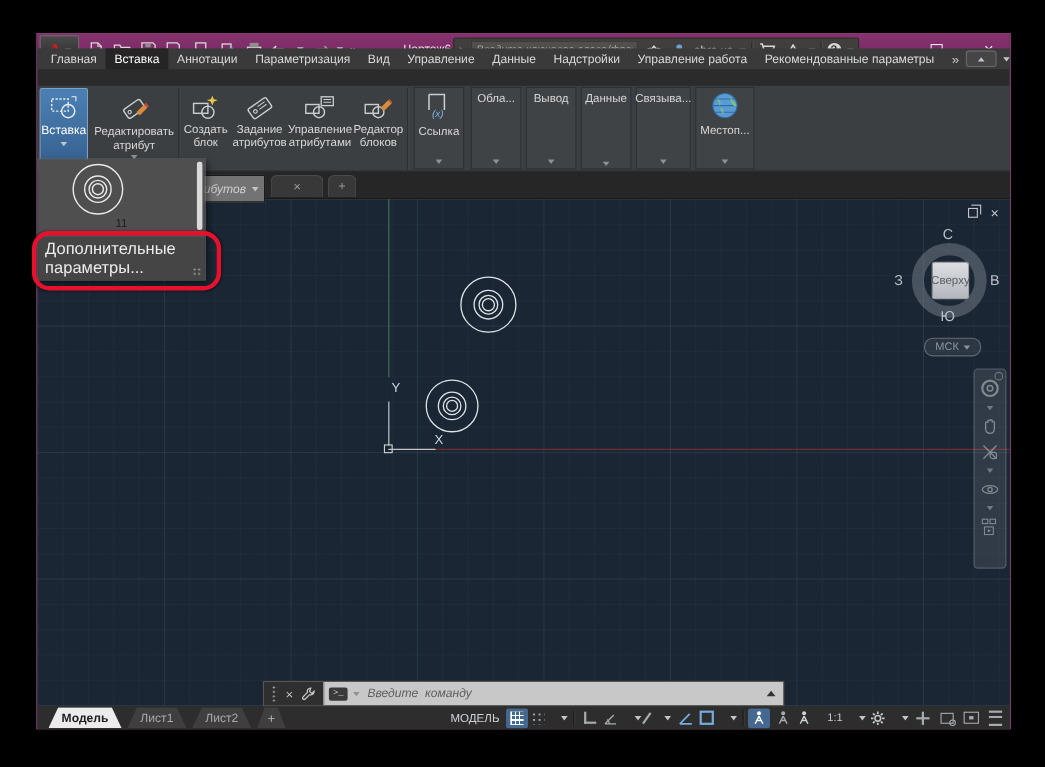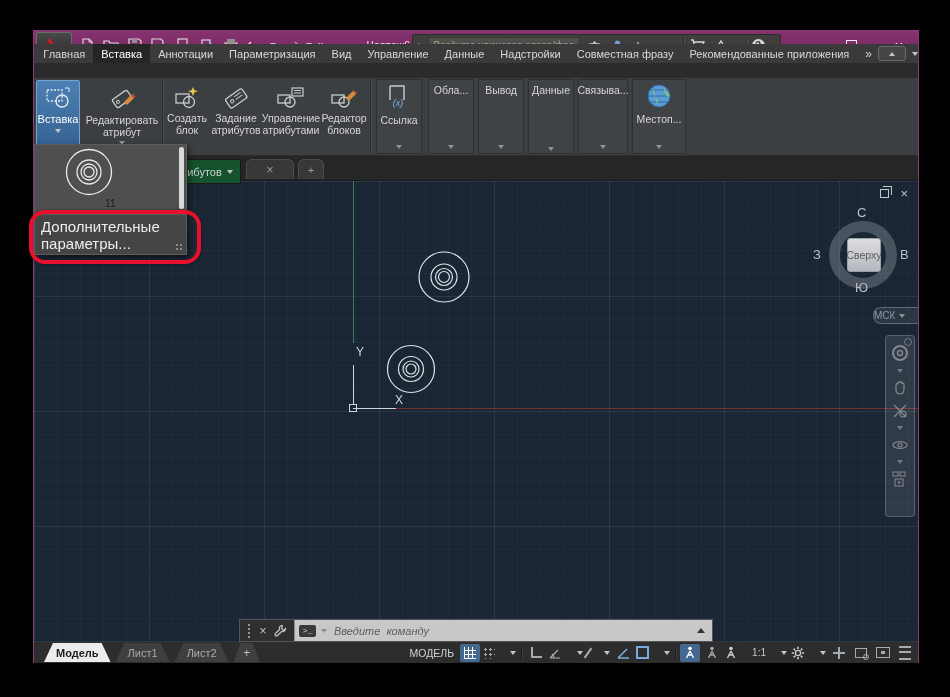--- a/index.html
+++ b/index.html
@@ -76,43 +76,43 @@
   .vpc-rest{width:7px;height:7px;border:1px solid #c2c7cc;box-shadow:2px -2px 0 -0px #1b2634,3px -3px 0 -0px #c2c7cc;}
   
   .vc-ring{position:absolute;left:795px;top:40px;width:68px;height:68px;border:11px solid rgba(150,158,165,.38);
            border-radius:50%;box-sizing:border-box;cursor:pointer;}
   .vc-face{position:absolute;left:813px;top:57px;width:34px;height:34px;border-radius:3px;
            background:linear-gradient(#dcdee2,#b4b8be);color:#5a5e63;font-size:10.5px;display:flex;align-items:center;
            justify-content:center;cursor:pointer;border:1px solid #9aa0a6;box-sizing:border-box;}
   .vc-lbl{position:absolute;color:#b9c0c6;font-size:13px;cursor:pointer;}
   .vc-ucs{position:absolute;left:806px;top:126px;width:50px;height:15px;border:1px solid rgba(150,158,165,.5);
           background:rgba(75,85,95,.35);border-radius:8px;color:#8d969e;font-size:10px;display:flex;align-items:center;
-          justify-content:flex-start;gap:4px;cursor:pointer;margin-left:33px;}
+          justify-content:center;gap:4px;cursor:pointer;}
   
   .navbar{position:absolute;left:851px;top:154px;width:30px;height:182px;background:rgba(150,156,162,.18);
           border:1px solid rgba(185,190,195,.28);border-radius:4px;box-sizing:border-box;
           display:flex;flex-direction:column;align-items:center;padding-top:8px;gap:7px;}
   .navbar svg{opacity:.5;}
   .nv-close{position:absolute;right:2px;top:2px;width:6px;height:6px;border:1px solid rgba(200,205,210,.4);border-radius:50%;}
   
   .gallery{position:absolute;left:0;top:113px;width:153px;z-index:30;border:1px solid #5c5c5c;box-sizing:border-box;
            box-shadow:2px 3px 6px rgba(0,0,0,.5);}
   .gal-prev{position:relative;height:69px;background:#4f4f4f;cursor:pointer;}
   .gal-name{position:absolute;left:0;top:52px;width:100%;text-align:center;color:#1d1d1d;font-size:10.5px;}
   .gal-scroll{position:absolute;right:2px;top:2px;width:5px;height:62px;background:#d9d9d9;border-radius:2px;}
   .gal-more{position:relative;height:40px;background:#454545;border-top:1px solid #5a5a5a;display:flex;align-items:center;
             padding-left:6px;color:#ececec;font-size:15px;cursor:pointer;box-sizing:border-box;}
   .gal-grip{position:absolute;right:3px;bottom:3px;width:8px;height:8px;
             background-image:radial-gradient(#8a8a8a 1px,transparent 1px);background-size:4px 4px;}
   .red-annot{position:absolute;left:-5px;top:179px;width:164px;height:46px;border:4px solid #e8112d;border-radius:16px;
              z-index:40;pointer-events:none;box-shadow:0 0 2px rgba(0,0,0,.6);}
   
-  .overflow-btn{position:absolute;left:145px;top:128px;width:62px;height:25px;background:#14532d;border:1px solid #1a1a1a;
+  .overflow-btn{position:absolute;left:145px;top:128px;width:62px;height:25px;background:#737373;border:1px solid #1a1a1a;
                 box-sizing:border-box;color:#cfcfcf;font-size:11px;display:flex;align-items:center;justify-content:center;
-                gap:5px;z-index:10;cursor:pointer;}
+                gap:5px;z-index:10;cursor:pointer;font-style:italic;}
   
   .cmdbar{position:absolute;left:205px;top:588px;width:474px;height:23px;display:flex;z-index:20;
           border:1px solid #555;box-sizing:border-box;background:#2f2f2f;}
   .cmd-left{width:54px;display:flex;align-items:center;justify-content:space-evenly;background:#2f2f2f;}
   .cmd-dots{width:5px;height:15px;background-image:radial-gradient(#9a9a9a 1px,transparent 1px);background-size:4px 4px;}
   .cmd-x{color:#c4c4c4;font-size:12px;cursor:pointer;}
   .cmd-input-wrap{flex:1;background:#c8c8c8;border-left:1px solid #8f8f8f;display:flex;align-items:center;padding:0 4px;gap:5px;}
   .cmd-pic{width:17px;height:12px;background:#3a3a3a;border-radius:2px;color:#ddd;font-size:8px;display:flex;
            align-items:center;justify-content:center;font-family:"Liberation Mono",monospace;}
   .cmd-input{flex:1;background:transparent;border:none;outline:none;font-size:11px;color:#333;}
@@ -276,22 +276,22 @@
     <div class="tabrow">
       <div style="width:50px;"></div>
       <div class="rtab">Главная</div>
       <div class="rtab active">Вставка</div>
       <div class="rtab">Аннотации</div>
       <div class="rtab">Параметризация</div>
       <div class="rtab">Вид</div>
       <div class="rtab">Управление</div>
       <div class="rtab">Данные</div>
       <div class="rtab">Надстройки</div>
-      <div class="rtab">Совместная фразу</div>
-      <div class="rtab">Рекомендованные приложения</div>
+      <div class="rtab">Управление работа</div>
+      <div class="rtab">Рекомендованные параметры</div>
       <div class="tabrow-extra">
         <span style="font-size:12px;">»</span>
         <span class="ribbon-pill">
             <span class="cu"></span>
           </span>
         <span class="cd"></span>
       </div>
     </div>
 
     <div class="ribbon">

